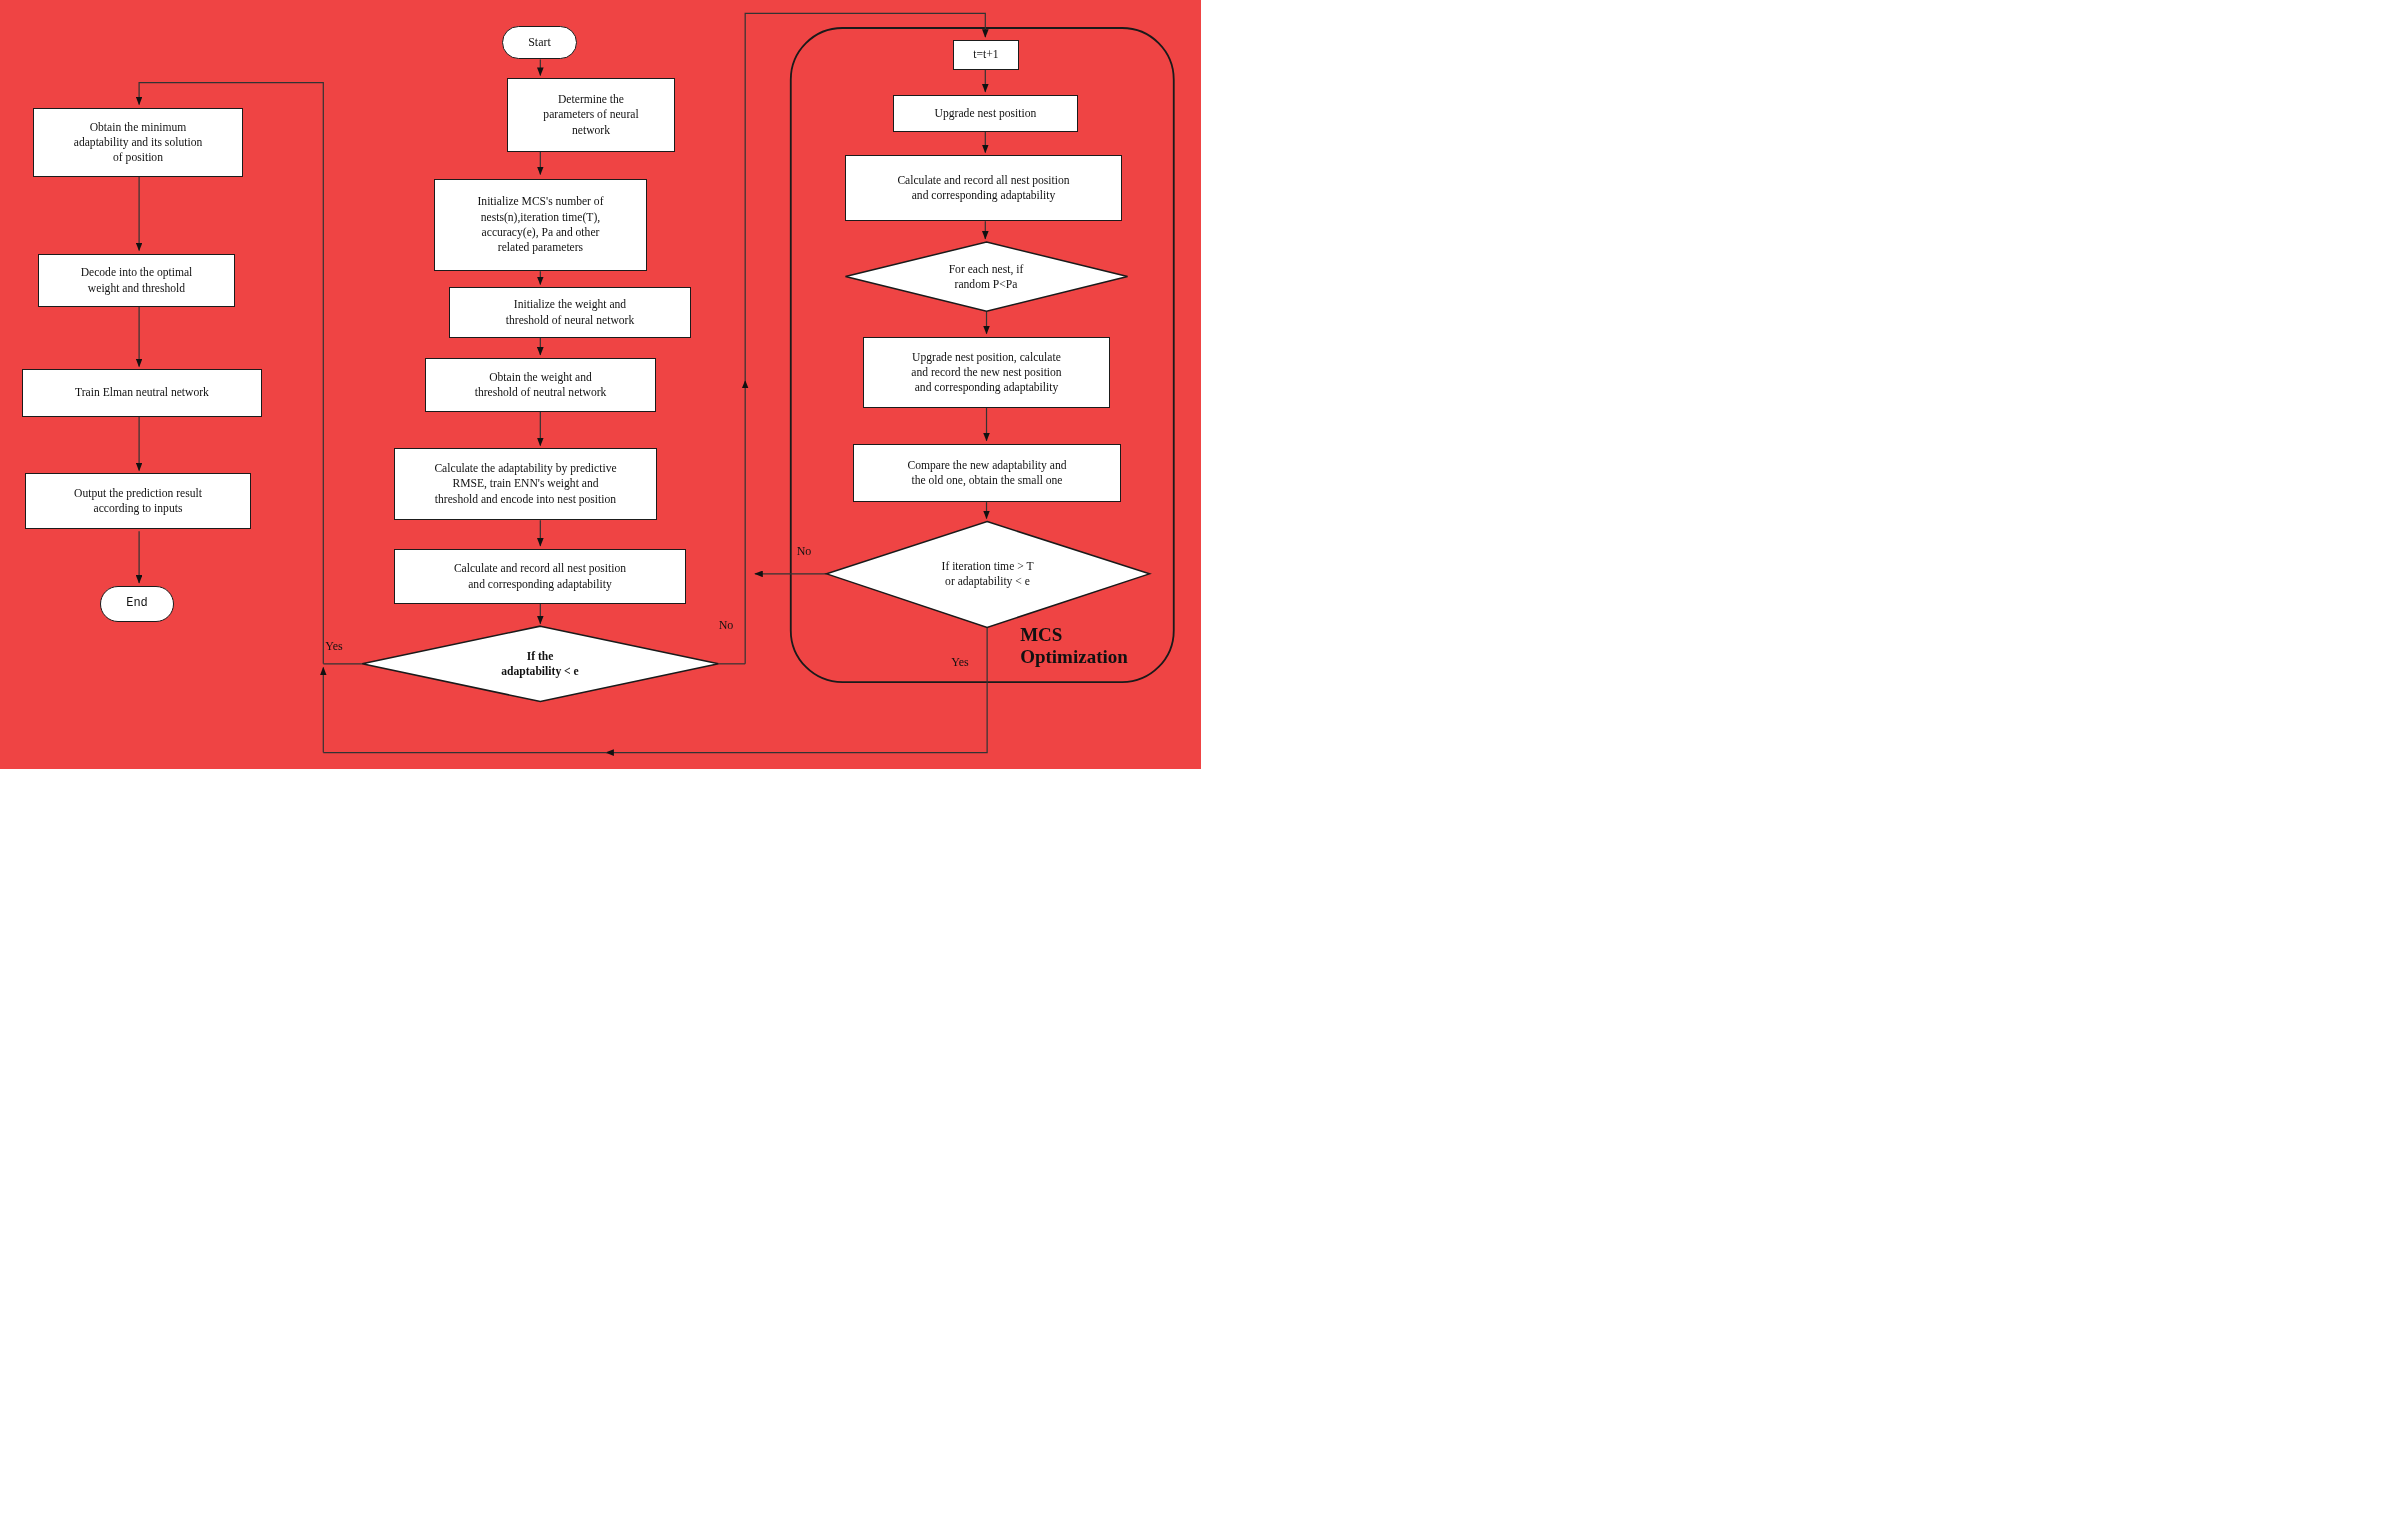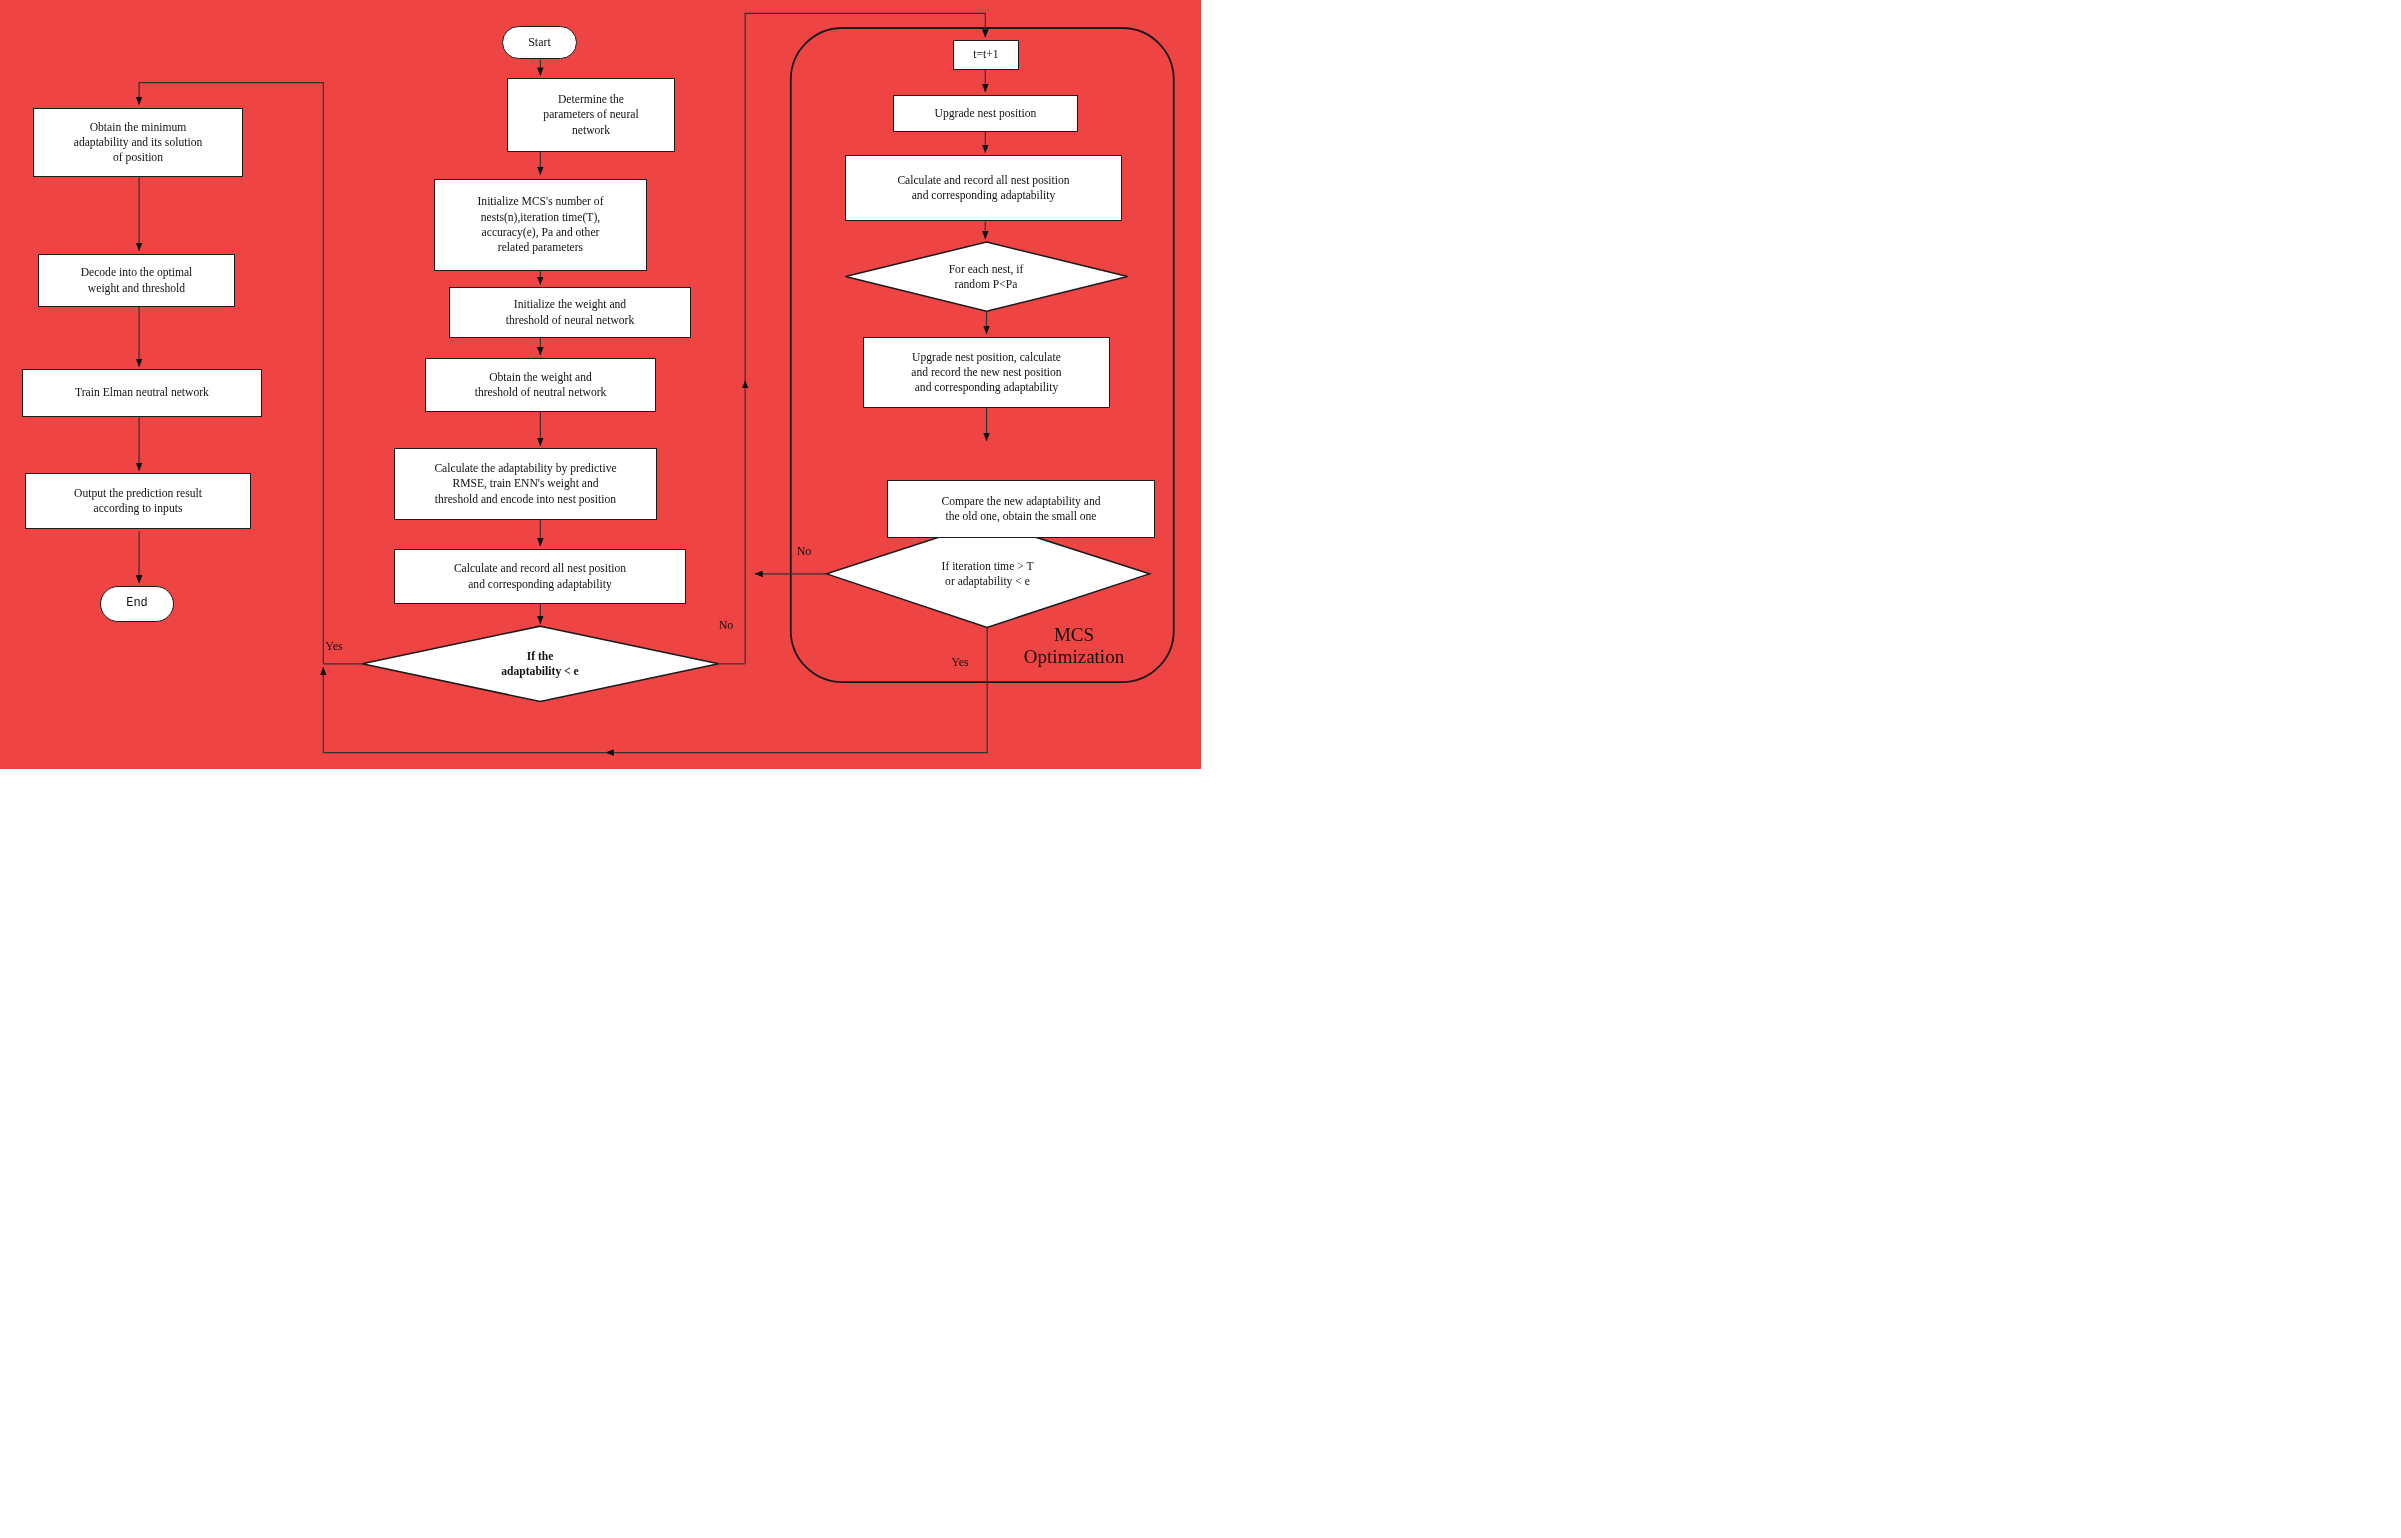--- a/index.html
+++ b/index.html
@@ -38,22 +38,21 @@
     position:absolute;
     transform:translate(-50%,-50%);
     font-size:12px;
     z-index:3;
     background:transparent;
   }
   .biglabel{
     position:absolute;
     transform:translate(-50%,-50%);
     font-size:19px;
-    font-weight:normal;
-    text-align:center;
+    font-weight:bold;
     line-height:1.18;
     white-space:pre-line;
     z-index:3;
   }
 </style>
 </head>
 <body>
 
 <div class="canvas">
 
@@ -132,21 +131,21 @@
 according to inputs</div>
   <div class="node oval" style="left:100px;top:586px;width:74px;height:36px;font-family:Liberation Mono, monospace;">End</div>
 
   <div class="node" style="left:953px;top:40px;width:66px;height:30px;">t=t+1</div>
   <div class="node" style="left:893px;top:95px;width:185px;height:37px;">Upgrade nest position</div>
   <div class="node" style="left:845px;top:155px;width:277px;height:66px;">Calculate and record all nest position
 and corresponding adaptability</div>
   <div class="node" style="left:863px;top:337px;width:247px;height:71px;">Upgrade nest position, calculate
 and record the new nest position
 and corresponding adaptability</div>
-  <div class="node" style="left:887px;top:444px;width:268px;height:58px;margin-top:36px;">Compare the new adaptability and
+  <div class="node" style="left:853px;top:444px;width:268px;height:58px;">Compare the new adaptability and
 the old one, obtain the small one</div>
 
   <div class="dlabel" style="left:449px;top:646px;width:182px;height:36px;font-weight:bold;">If the
 adaptability &lt; e</div>
   <div class="dlabel" style="left:895px;top:260px;width:182px;height:34px;">For each nest, if
 random P&lt;Pa</div>
   <div class="dlabel" style="left:881px;top:557px;width:213px;height:34px;">If iteration time &gt; T
 or adaptability &lt; e</div>
 
   <div class="elabel" style="left:334px;top:646px;">Yes</div>

